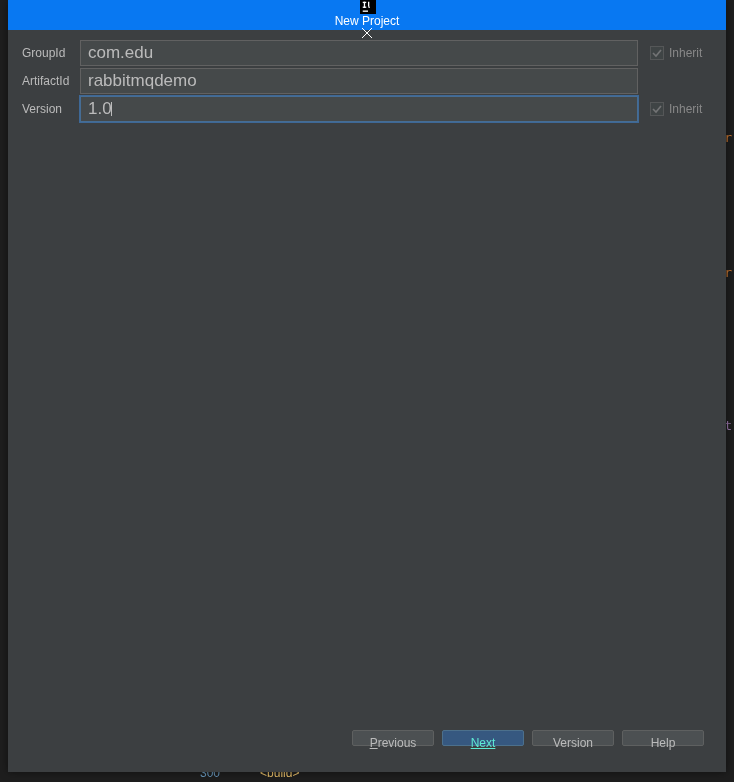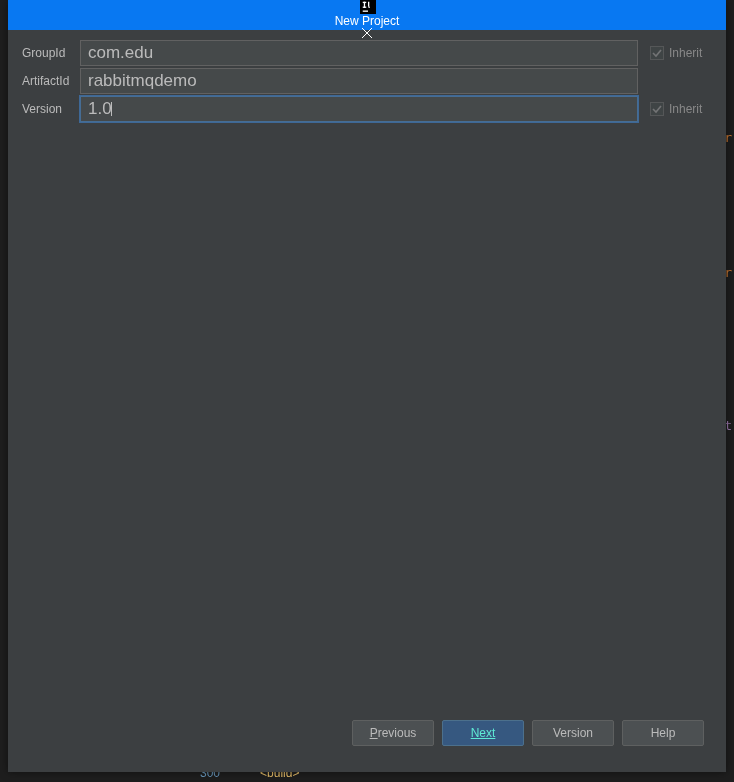--- a/index.html
+++ b/index.html
@@ -149,21 +149,21 @@
     .spacer { flex: 1; }
 
     .button-bar {
       display: flex;
       justify-content: flex-end;
       gap: 8px;
       padding: 8px 10px 12px 10px;
     }
     .btn {
       min-width: 82px;
-      height: 26px;
+      height: 16px;
       background: #4c5052;
       border: 1px solid #5e6060;
       color: #bbbbbb;
       font-size: 12px;
       text-align: center;
       line-height: 24px;
       cursor: pointer;
       padding: 0 14px;
       border-radius: 2px;
     }

